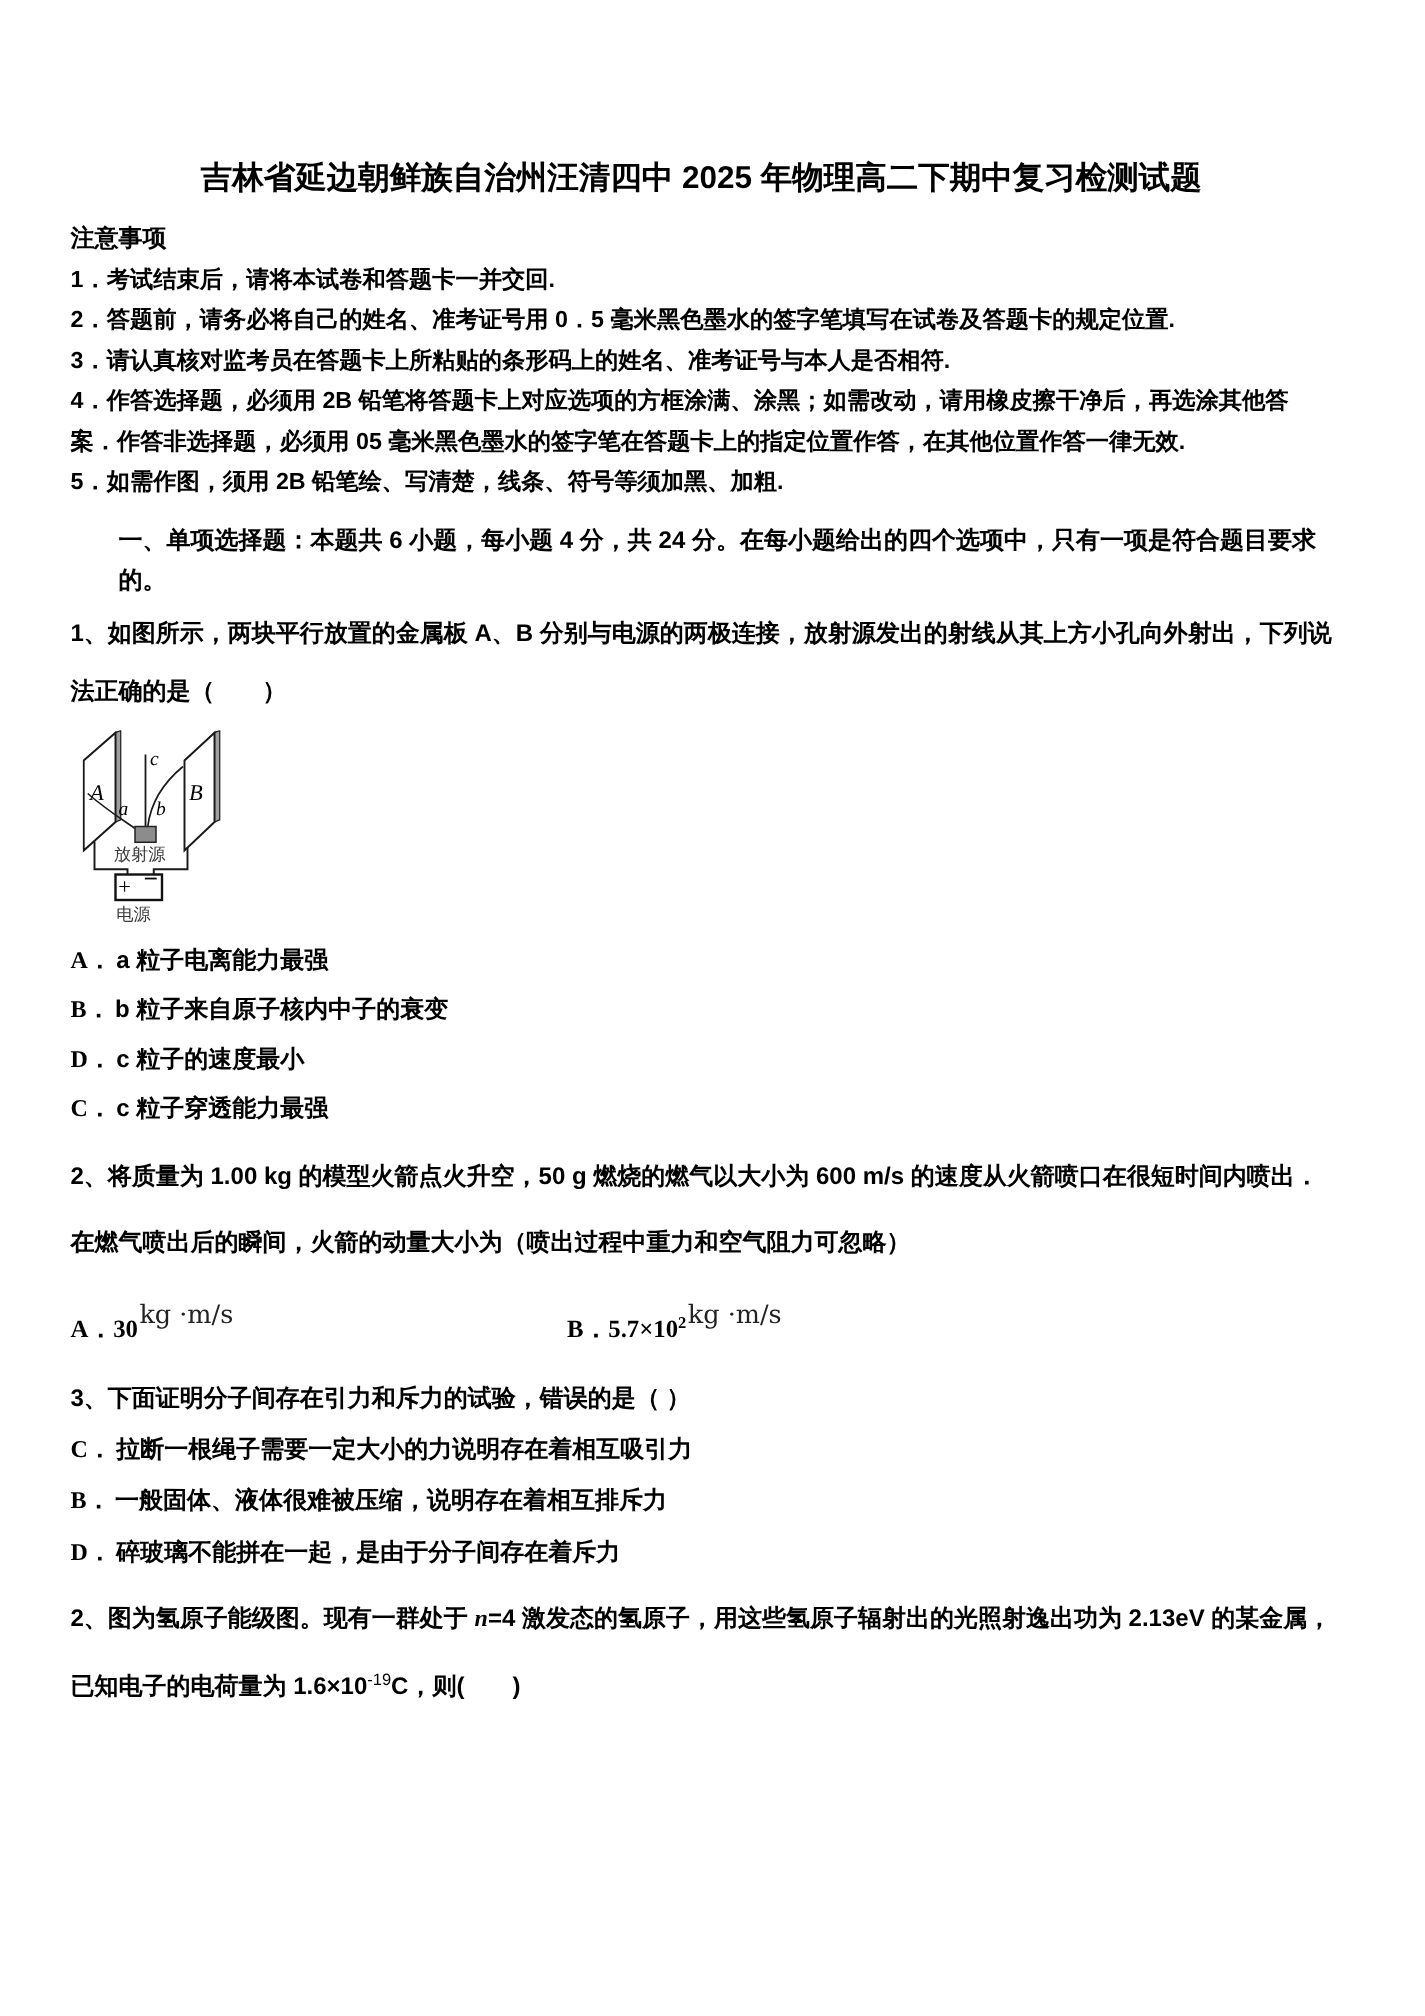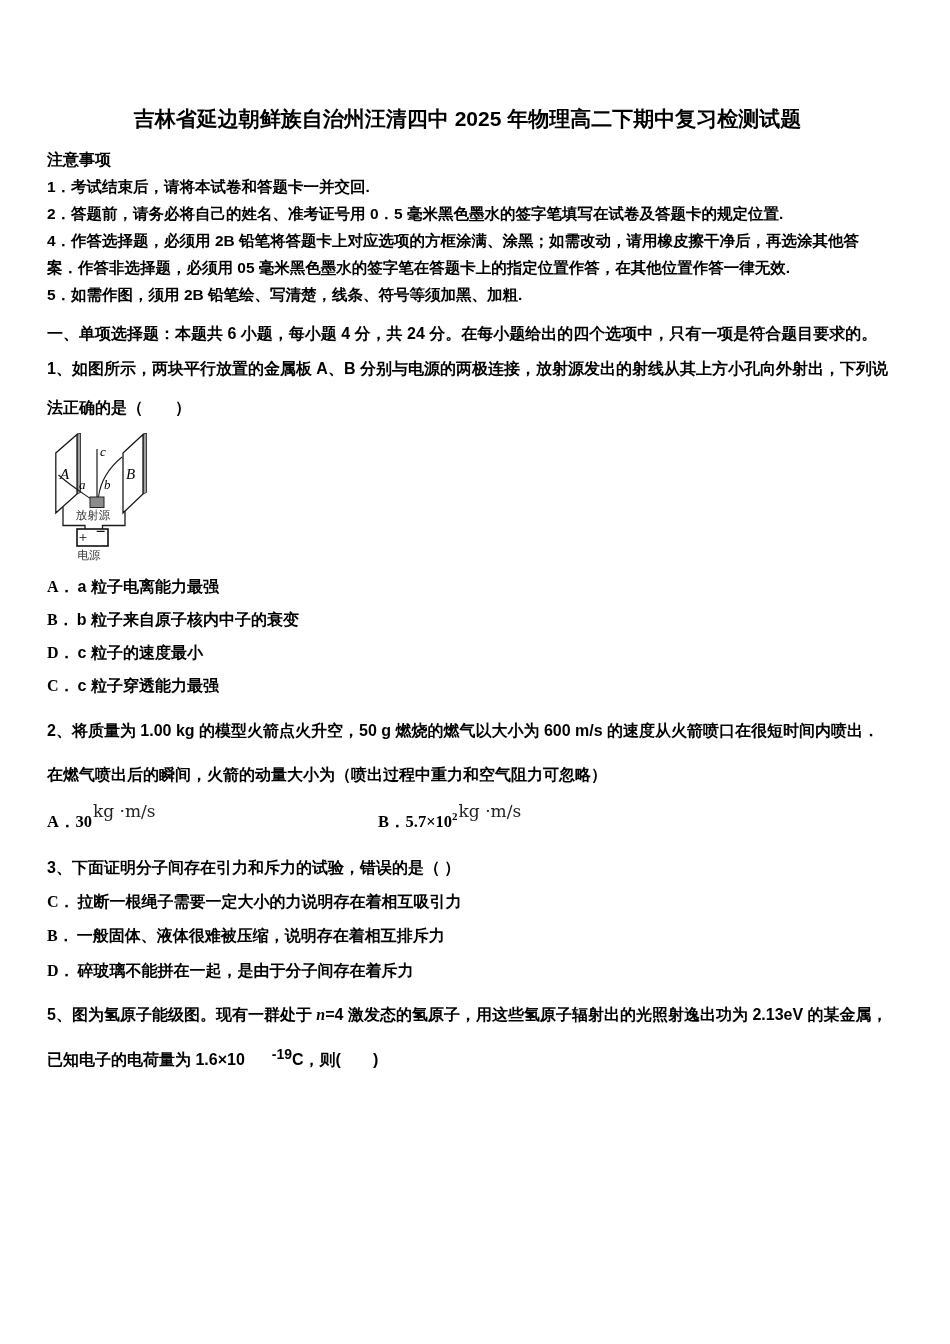--- a/index.html
+++ b/index.html
@@ -1,50 +1,51 @@
 <!DOCTYPE html>
 <html><head>
 <meta charset="utf-8">
 <style>
   html,body{margin:0;padding:0;background:#fff;}
   body{width:950px;height:1344px;color:#000;font-family:"Liberation Sans",sans-serif;overflow:hidden;}
   .page{padding:106px 62px 0 47px;box-sizing:border-box;}
   .title{text-align:center;font-size:21px;font-weight:700;margin:0 0 14px 0;line-height:26px;}
   .notice-heading{font-size:16px;font-weight:700;line-height:27px;}
   .notice-item{font-size:15.5px;font-weight:600;line-height:27px;}
-  .section-heading{font-size:16px;font-weight:700;line-height:27px;margin-top:12px;}
+  .section-heading{font-size:16px;font-weight:700;line-height:27px;margin-top:12px;margin-left:32px;}
   .stem{font-size:16px;font-weight:600;}
   .q1-stem{line-height:39px;margin-top:2px;}
   .q2-stem{line-height:44px;margin-top:2px;}
   .q3-stem{line-height:34px;margin-top:14px;}
   .q4-stem{line-height:45px;margin-top:4px;}
   .diagram{display:block;margin:6px 0 12px 8px;}
   .q1-options .opt{font-size:16px;font-weight:600;line-height:20px;margin-bottom:13px;}
   .opt-letter{font-family:"Liberation Serif",serif;font-weight:700;margin-right:3px;}
   .q3-options .opt{font-size:16px;font-weight:600;line-height:34.5px;}
-  .q2-grid{display:grid;grid-template-columns:331px auto;row-gap:31px;margin:4px 0 0 0;}
+  .q2-grid{display:grid;grid-template-columns:331px auto;row-gap:31px;margin:16px 0 0 0;}
   .q2-opt{font-family:"Liberation Serif",serif;font-weight:700;font-size:16.5px;line-height:30px;}
   .q2-exp{font-size:11px;vertical-align:super;}
   .q2-unit{font-family:"DejaVu Serif",serif;font-weight:400;font-size:17px;color:#222;position:relative;top:-10px;left:1px;}
   .serif-i{font-family:"Liberation Serif",serif;font-style:italic;font-weight:700;}
-  .sup-neg{font-size:14px;position:relative;top:-6px;font-weight:700;margin-left:27px;}
+  .sup-neg{font-size:11px;position:relative;top:-6px;font-weight:400;}
   svg text{font-family:"Liberation Serif",serif;}
   svg .cjk{font-family:"Liberation Sans",sans-serif;}
 </style>
 </head>
 <body>
 
 <div class="page">
 
   <h1 class="title">吉林省延边朝鲜族自治州汪清四中 2025 年物理高二下期中复习检测试题</h1>
 
   <div>
     <div class="notice-heading">注意事项</div>
     <div class="notice-item">1．考试结束后，请将本试卷和答题卡一并交回.</div>
     <div class="notice-item">2．答题前，请务必将自己的姓名、准考证号用 0．5 毫米黑色墨水的签字笔填写在试卷及答题卡的规定位置.</div>
+    <div class="notice-item">3．请认真核对监考员在答题卡上所粘贴的条形码上的姓名、准考证号与本人是否相符.</div>
     <div class="notice-item">4．作答选择题，必须用 2B 铅笔将答题卡上对应选项的方框涂满、涂黑；如需改动，请用橡皮擦干净后，再选涂其他答案．作答非选择题，必须用 05 毫米黑色墨水的签字笔在答题卡上的指定位置作答，在其他位置作答一律无效.</div>
     <div class="notice-item">5．如需作图，须用 2B 铅笔绘、写清楚，线条、符号等须加黑、加粗.</div>
   </div>
 
   <div class="section-heading">一、单项选择题：本题共 6 小题，每小题 4 分，共 24 分。在每小题给出的四个选项中，只有一项是符合题目要求的。</div>
 
   <div>
     <div class="stem q1-stem">1、如图所示，两块平行放置的金属板 A、B 分别与电源的两极连接，放射源发出的射线从其上方小孔向外射出，下列说法正确的是（　　）</div>
 
     <svg class="diagram" width="100" height="132" viewBox="0 0 100 132" xmlns="http://www.w3.org/2000/svg">
@@ -101,16 +102,16 @@
   <div>
     <div class="stem q3-stem">3、下面证明分子间存在引力和斥力的试验，错误的是（ ）</div>
     <div class="q3-options">
       <div class="opt"><span class="opt-letter">C．</span><span>拉断一根绳子需要一定大小的力说明存在着相互吸引力</span></div>
       <div class="opt"><span class="opt-letter">B．</span><span>一般固体、液体很难被压缩，说明存在着相互排斥力</span></div>
       <div class="opt"><span class="opt-letter">D．</span><span>碎玻璃不能拼在一起，是由于分子间存在着斥力</span></div>
     </div>
   </div>
 
   <div>
-    <div class="stem q4-stem"><span>5、图为氢原子能级图。现有一群处于 </span><span class="serif-i">n</span><span>=4 激发态的氢原子，用这些氢原子辐射出的光照射逸出功为 2.13eV 的某金属，已知电子的电荷量为 1.6×10</span><span class="sup-neg">-19</span><span>C，则(　　)</span></div>
+    <div class="stem q4-stem"><span>2、图为氢原子能级图。现有一群处于 </span><span class="serif-i">n</span><span>=4 激发态的氢原子，用这些氢原子辐射出的光照射逸出功为 2.13eV 的某金属，已知电子的电荷量为 1.6×10</span><span class="sup-neg">-19</span><span>C，则(　　)</span></div>
   </div>
 
 </div>
 
 </body></html>

